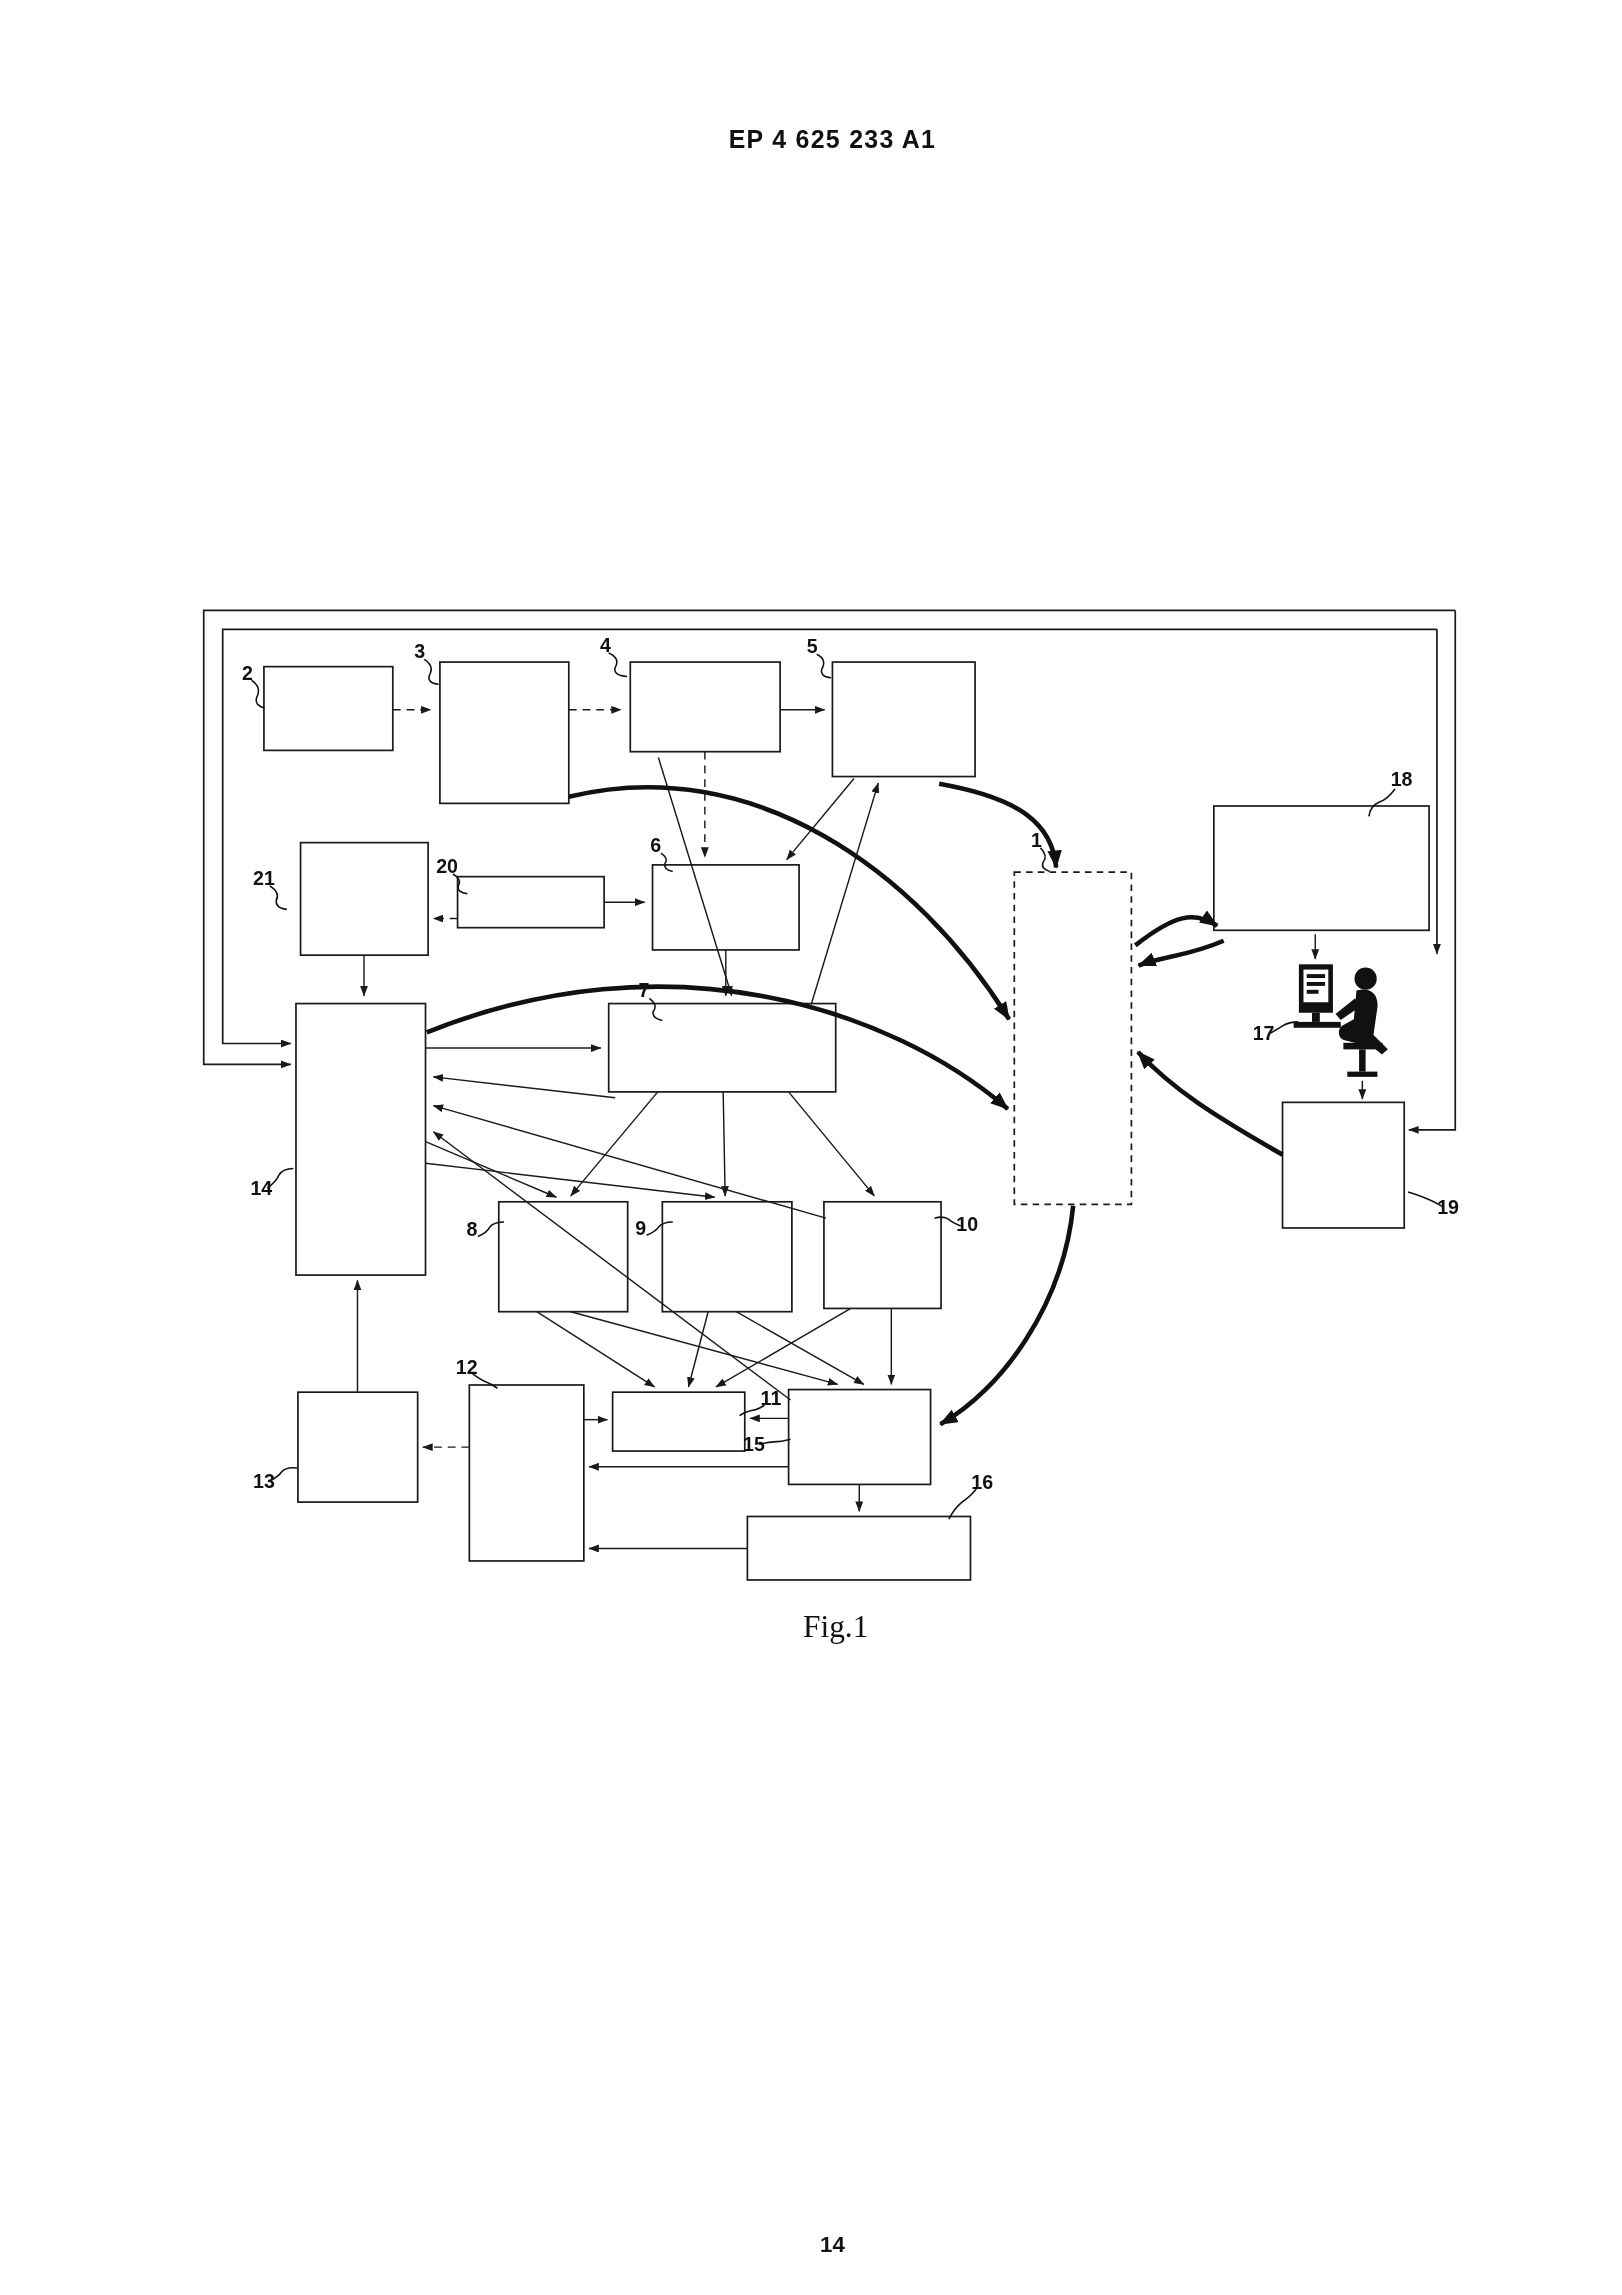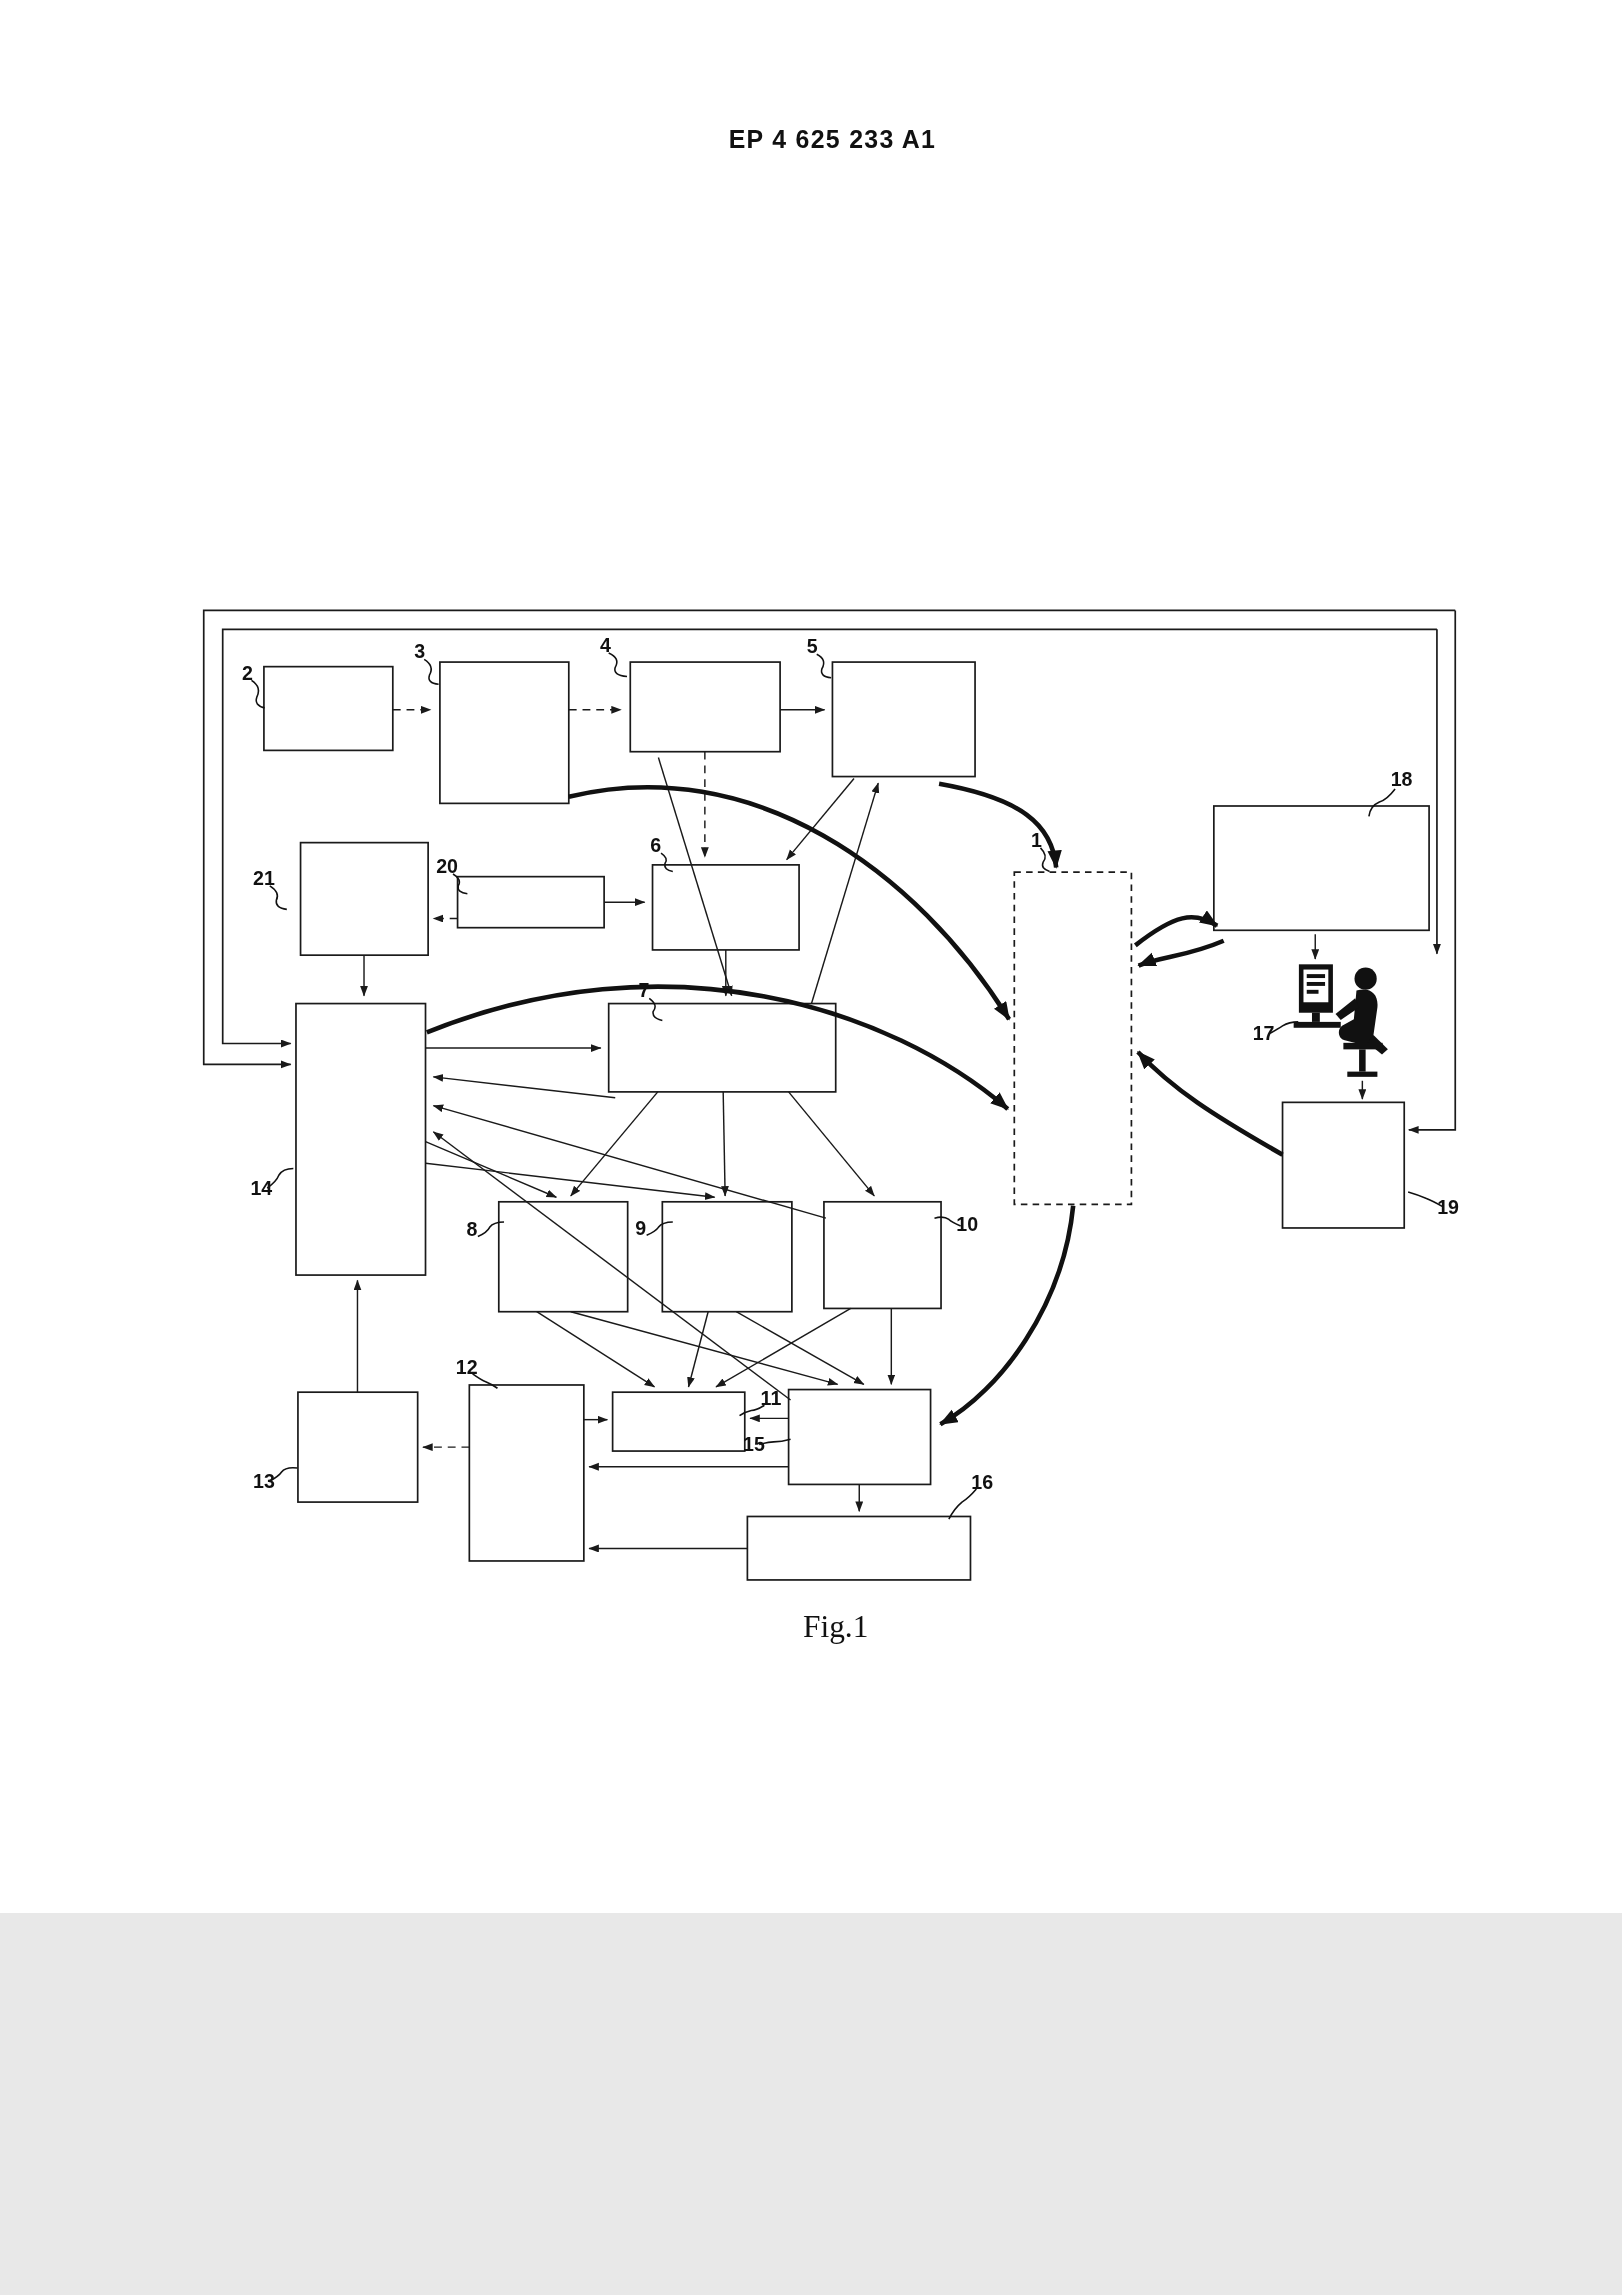--- a/index.html
+++ b/index.html
@@ -1,16 +1,16 @@
 <!DOCTYPE html>
 <html style="font-size:10.5px"><head>
 <meta charset="utf-8">
 <style>
   html,body{margin:0;padding:0;background:#e8e8e8;}
-  .page{position:relative;width:1623px;height:1913px;background:#ffffff;margin:0 auto;overflow:hidden;}
+  .page{position:relative;width:1623px;height:2295px;background:#ffffff;margin:0 auto;overflow:hidden;}
   svg{position:absolute;left:0;top:0;}
   .box{fill:#ffffff;stroke:#1a1a1a;stroke-width:2.6;}
   .dashedbox{fill:#ffffff;stroke:#1a1a1a;stroke-width:2.6;stroke-dasharray:10 8;}
   .thin{fill:none;stroke:#1a1a1a;stroke-width:2.2;}
   .dash{stroke-dasharray:12 9;}
   .thick{fill:none;stroke:#111111;stroke-width:7;}
   .border{fill:none;stroke:#1a1a1a;stroke-width:2.6;}
   .squig{fill:none;stroke:#111111;stroke-width:2.4;}
   .callout{font:bold 30px "Liberation Sans","DejaVu Sans",sans-serif;fill:#111111;}
   .header-text{font:bold 38px "Liberation Sans","DejaVu Sans",sans-serif;fill:#111111;letter-spacing:2px;}

